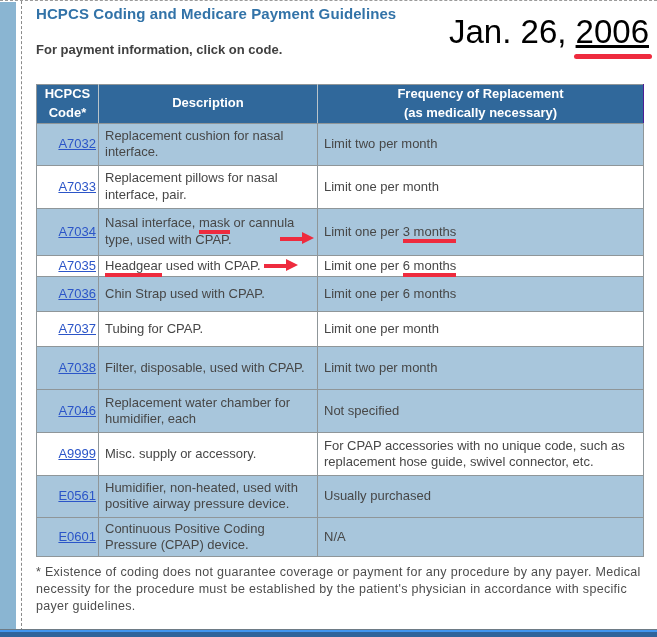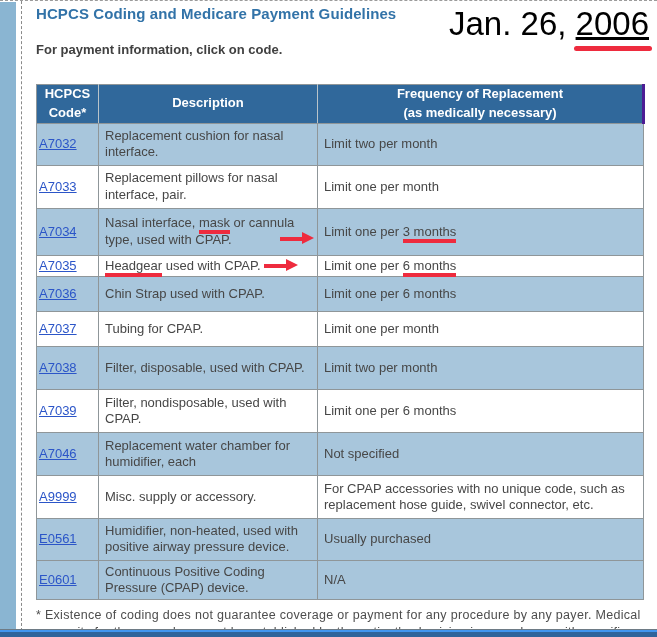--- a/index.html
+++ b/index.html
@@ -21,21 +21,21 @@
   }
   .content { position:absolute; left:36px; top:4px; width:608px; }
   .page-title {
     color: var(--c-title_blue, #3273a8);
     font-size:15px; font-weight:bold; letter-spacing:0.1px;
   }
   .page-subtitle {
     color:#404040; font-size:13px; font-weight:bold; margin-top:20px;
   }
   .date-annotation {
-    position:absolute; right:8px; top:4px;
+    position:absolute; right:8px; top:12px;
     font-size:33px; color:#000; white-space:nowrap;
     font-family:"Liberation Sans", sans-serif;
   }
   .date-year {
     position:relative;
     text-decoration:underline;
   }
   .date-year::after {
     content:""; position:absolute; left:-2px; right:-3px; bottom:-9px; height:5px;
     background: var(--c-annotation_red, #ee2b3e); border-radius:3px;
@@ -52,30 +52,30 @@
   col.c-freq { width:326px; }
   th {
     background: var(--c-header_bg, #30689b);
     color:#ffffff; font-size:13px; font-weight:bold;
     text-align:center; vertical-align:middle;
     border:1px solid #b9c4ca; border-top:1px solid #8f9699; border-bottom:1px solid #8f9699;
     line-height:1.45;
     height:38px;
   }
   th:first-child { border-left:1px solid #8f9699; }
-  th:last-child  { border-right:3px solid #4c1d95; }
+  th:last-child  { border-right:1px solid #4c1d95; }
   td {
     border:1px solid #8f9699;
     vertical-align:middle;
     padding:2px 6px;
     line-height:1.25;
   }
   tr.row-blue td { background: var(--c-row_alt_bg, #a8c6dc); }
   tr.row-white td { background:#ffffff; }
-  td.code-cell { text-align:left; padding:2px 2px; }
+  td.code-cell { text-align:right; padding:2px 2px; }
   td.code-cell a {
     color: var(--c-link, #2b55c8);
     text-decoration:underline; cursor:pointer;
   }
   td.desc-cell { position:relative; }
   .red-mark {
     border-bottom:4px solid var(--c-annotation_red, #ee2b3e);
   }
   .red-arrow { display:inline-block; position:relative; width:34px; height:13px; vertical-align:-2px; }
   .red-arrow .shaft {
@@ -176,25 +176,20 @@
       <td class="desc-cell">Tubing for CPAP.</td>
       <td>Limit one per month</td>
     </tr>
 
     <tr class="row-blue h43">
       <td class="code-cell"><a>A7038</a></td>
       <td class="desc-cell">Filter, disposable, used with CPAP.</td>
       <td>Limit two per month</td>
     </tr>
 
-    <tr class="row-white h43">
-      <td class="code-cell"><a>A7039</a></td>
-      <td class="desc-cell">Filter, nondisposable, used with CPAP.</td>
-      <td>Limit one per 6 months</td>
-    </tr>
 
     <tr class="row-blue h43">
       <td class="code-cell"><a>A7046</a></td>
       <td class="desc-cell">Replacement water chamber for humidifier, each</td>
       <td>Not specified</td>
     </tr>
 
     <tr class="row-white h43">
       <td class="code-cell"><a>A9999</a></td>
       <td class="desc-cell">Misc. supply or accessory.</td>

